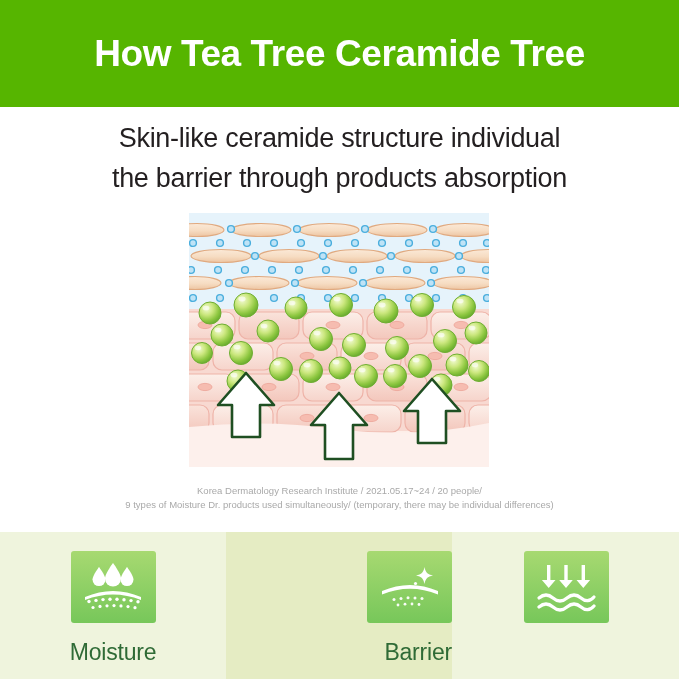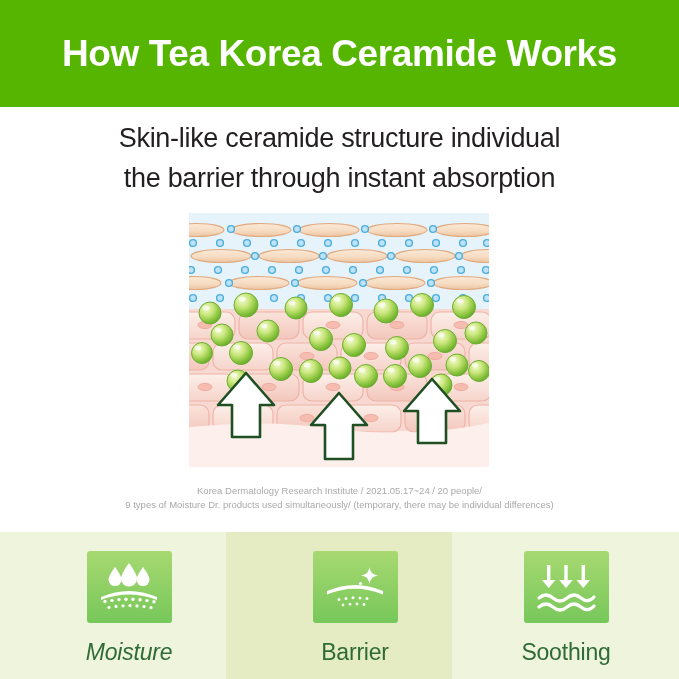--- a/index.html
+++ b/index.html
@@ -100,22 +100,22 @@
   }
   .bene-col {
     position: absolute;
     top: 0;
     width: 226px;
     height: 147px;
     display: flex;
     flex-direction: column;
     align-items: center;
   }
-  .bene-col.c1 { left: 16px; font-style: italic; }
-  .bene-col.c2 { left: 242px; }
+  .bene-col.c1 { left: 0; }
+  .bene-col.c2 { left: 226px; align-items: flex-end; }
   .bene-col.c3 { left: 453px; }
   .bene-icon {
     margin-top: 19px;
     width: 85px;
     height: 72px;
     border-radius: 3px;
     background: linear-gradient(180deg, #a7d971 0%, #77c75a 100%);
     display: flex;
     align-items: center;
     justify-content: center;
@@ -127,26 +127,26 @@
     font-size: 23px;
     letter-spacing: -0.2px;
   }
 </style>
 </head>
 <body>
 
 <div class="page">
 
   <div class="header-banner">
-    <div class="header-title">How Tea Korea Ceramide Works</div>
+    <div class="header-title">How Tea Tree Ceramide Tree</div>
   </div>
 
   <div class="subtitle-block">
     <span class="subtitle-line">Skin-like ceramide structure individual</span>
-    <span class="subtitle-line">the barrier through instant absorption</span>
+    <span class="subtitle-line">the barrier through products absorption</span>
   </div>
 
   <div class="illustration">
     <svg width="300" height="254" viewBox="0 0 300 254" xmlns="http://www.w3.org/2000/svg">
       <defs>
         <linearGradient id="gCorneo" x1="0" y1="0" x2="0" y2="1">
           <stop offset="0%" stop-color="#fbe9d7"></stop>
           <stop offset="55%" stop-color="#f6dcc2"></stop>
           <stop offset="100%" stop-color="#edc5a2"></stop>
         </linearGradient>
@@ -445,17 +445,16 @@
             <path d="M13 4 L16.4 4 L16.4 19 L21.5 19 L14.7 27 L7.9 19 L13 19 Z"></path>
             <path d="M30.3 4 L33.7 4 L33.7 19 L38.8 19 L32 27 L25.2 19 L30.3 19 Z"></path>
             <path d="M47.6 4 L51 4 L51 19 L56.1 19 L49.3 27 L42.5 19 L47.6 19 Z"></path>
           </g>
           <g stroke="#ffffff" stroke-width="3.2" fill="none" stroke-linecap="round">
             <path d="M5 37 Q 12 31 19 37 T 33 37 T 47 37 T 60 36"></path>
             <path d="M5 46 Q 12 40 19 46 T 33 46 T 47 46 T 60 45"></path>
           </g>
         </svg>
       </div>
-      <div class="bene-label">Soothing</div>
     </div>
   </div>
 
 </div>
 
 </body></html>

